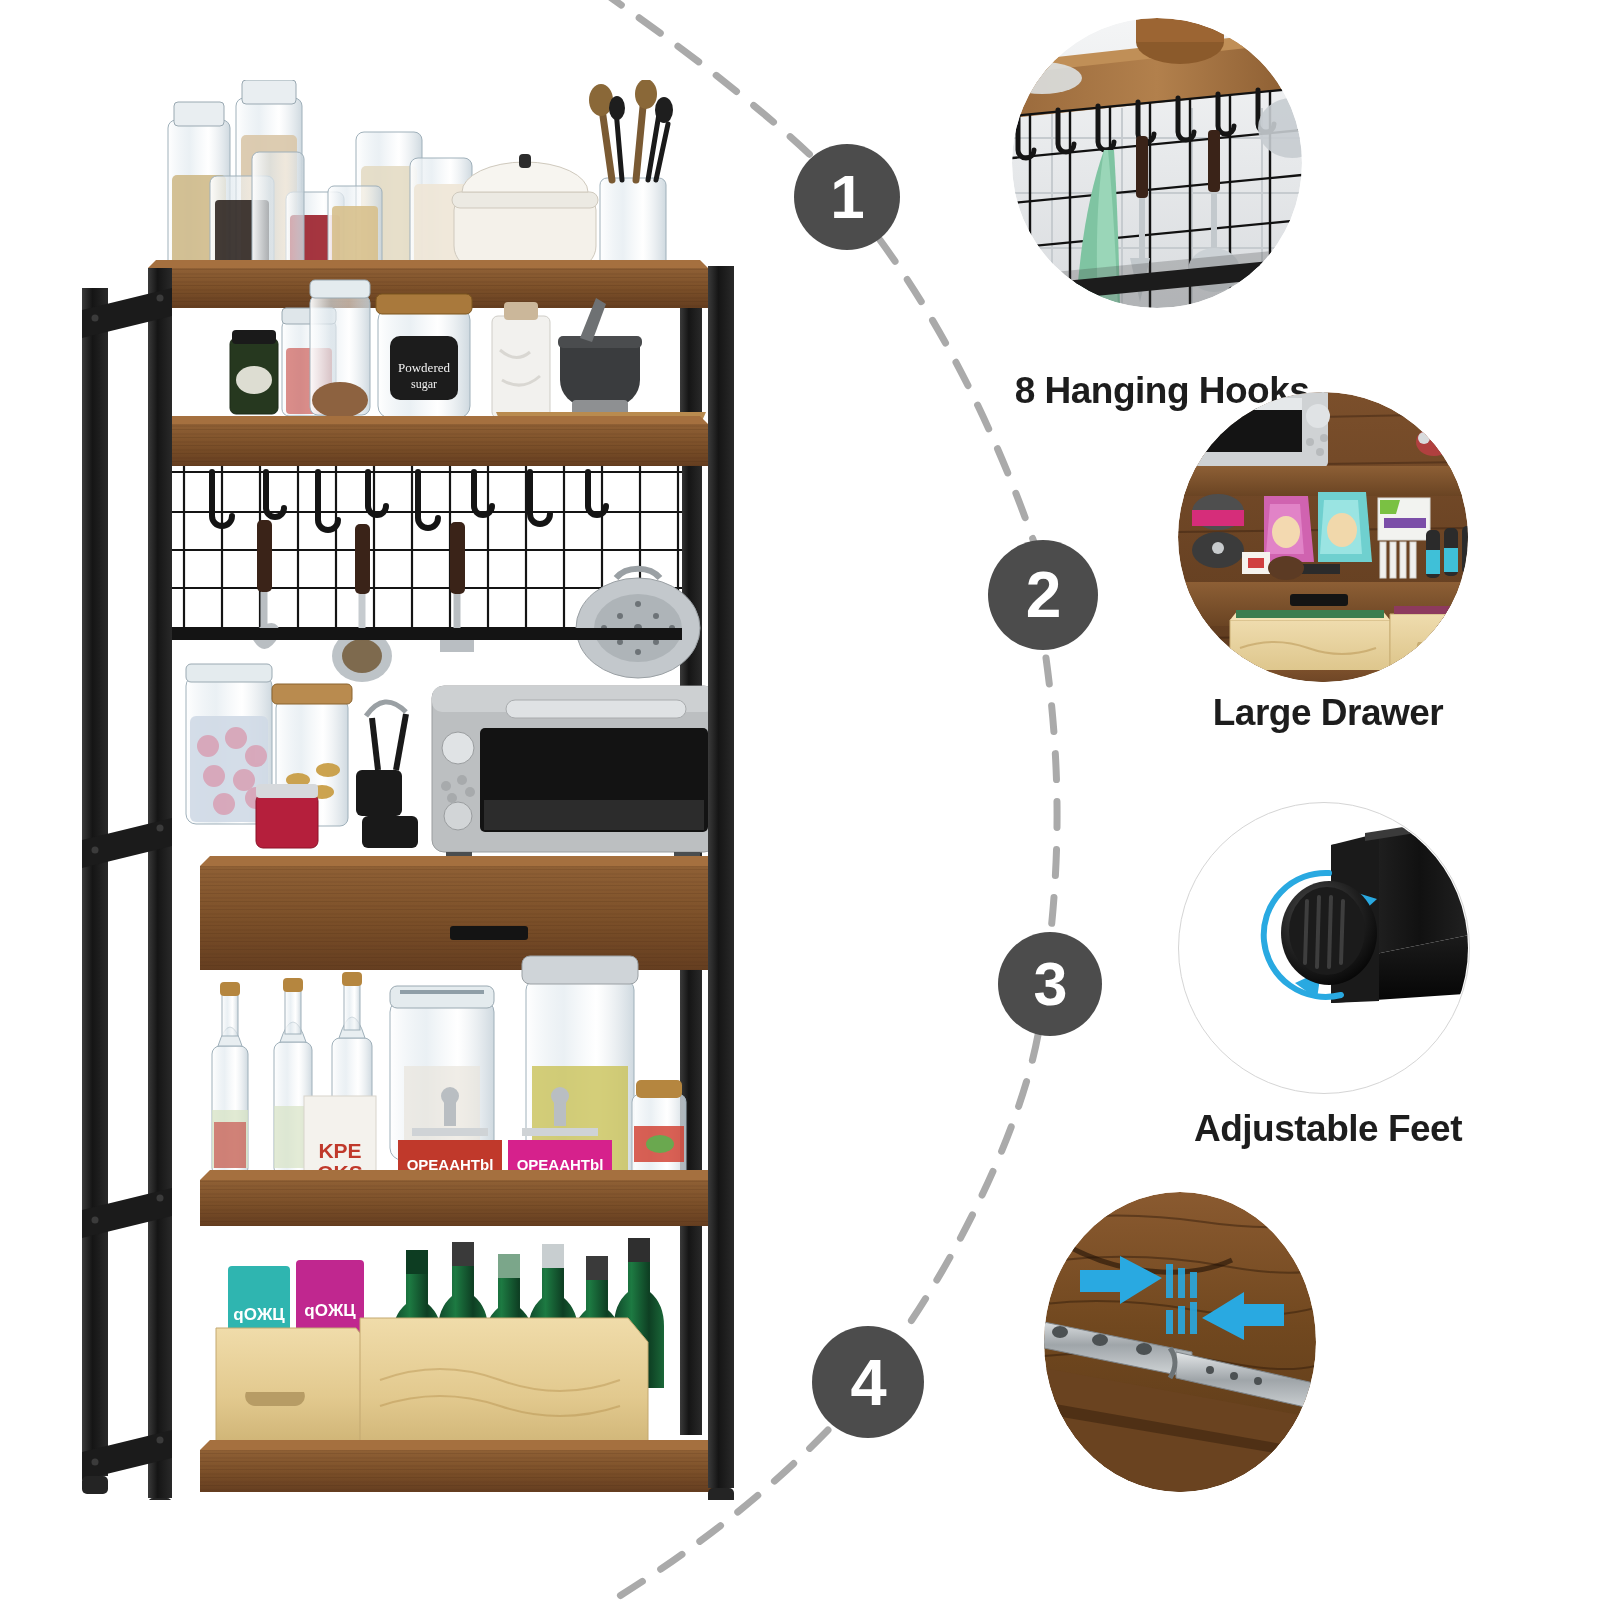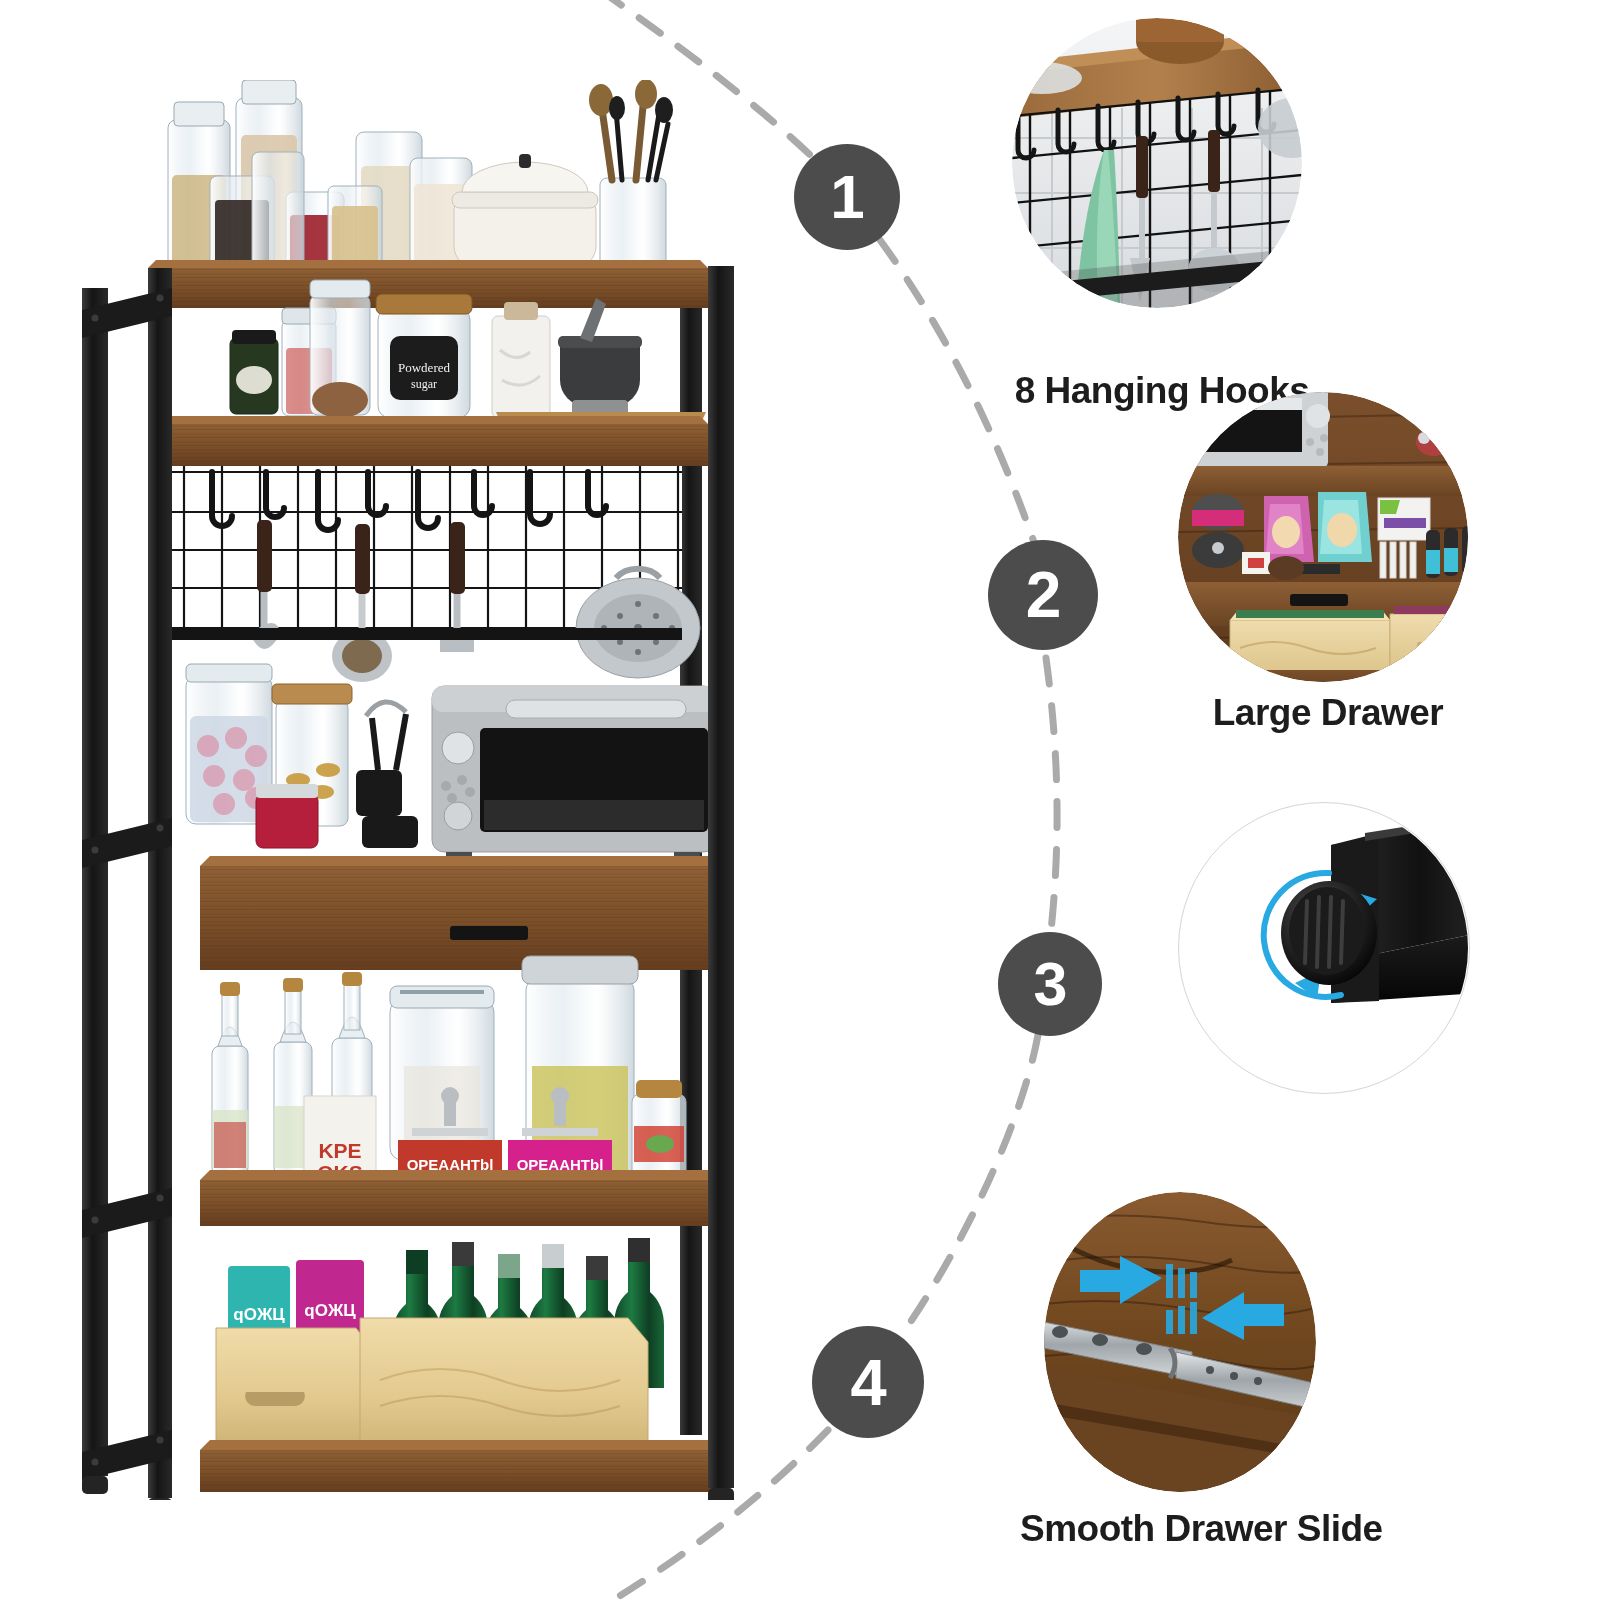--- a/index.html
+++ b/index.html
@@ -695,20 +695,21 @@
           <ellipse cx="148" cy="128" rx="38" ry="44" fill="#1b1b1b"></ellipse>
           <g stroke="#3e3e3e" stroke-width="4" stroke-linecap="round">
             <line x1="128" y1="98" x2="126" y2="160"></line>
             <line x1="140" y1="94" x2="138" y2="164"></line>
             <line x1="152" y1="94" x2="150" y2="164"></line>
             <line x1="164" y1="98" x2="162" y2="160"></line>
           </g>
         </g>
       </svg>
     </div>
+    <div class="cap" style="top:306px;font-size:37px;letter-spacing:-.5px;width:300px;">Adjustable Feet</div>
   </div>
 
   <div class="feature" style="left:1020px;top:1192px;width:320px;height:380px;">
     <div class="thumb mask-oval" style="width:272px;height:300px;margin-left:24px;">
       <svg viewBox="0 0 272 300" width="272" height="300">
         <defs>
           <clipPath id="c4">
               <ellipse cx="136" cy="150" rx="136" ry="150"></ellipse>
             </clipPath>
           <linearGradient id="w4" x1="0" y1="0" x2="0" y2="1">
@@ -759,16 +760,15 @@
             <path d="M158 126 L200 148 L200 134 L240 134 L240 112 L200 112 L200 100 Z" fill="#29a9e1"></path>
             <g fill="#29a9e1" opacity=".9">
               <rect x="146" y="110" width="7" height="32"></rect>
               <rect x="134" y="114" width="7" height="28"></rect>
               <rect x="122" y="118" width="7" height="24"></rect>
             </g>
           </g>
         </g>
       </svg>
     </div>
-    <div class="cap" style="top:316px;font-size:37px;letter-spacing:-.5px;width:320px;">Smooth Drawer Slide</div>
   </div>
 
 </div>
 
 </body></html>

